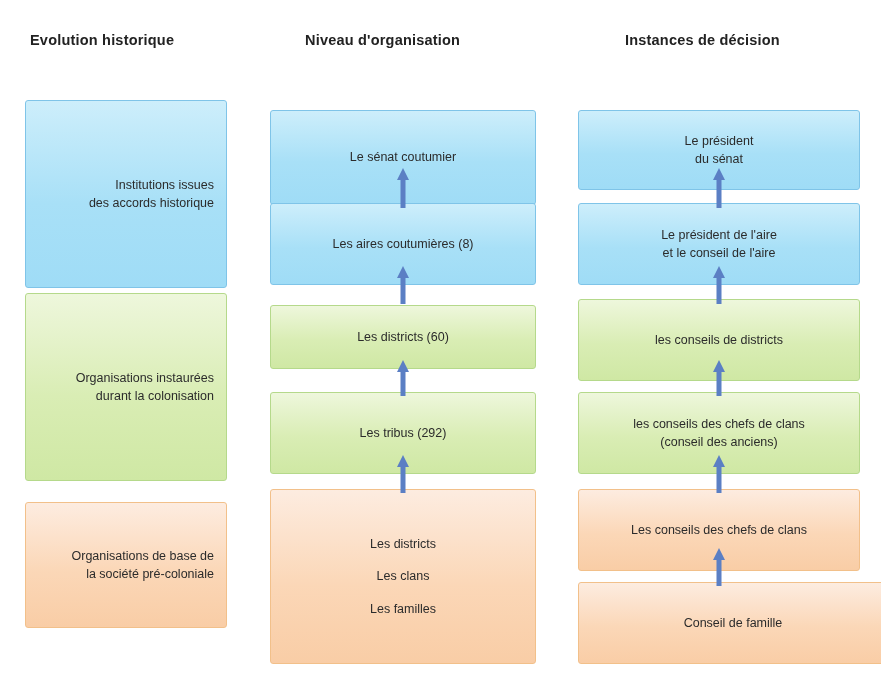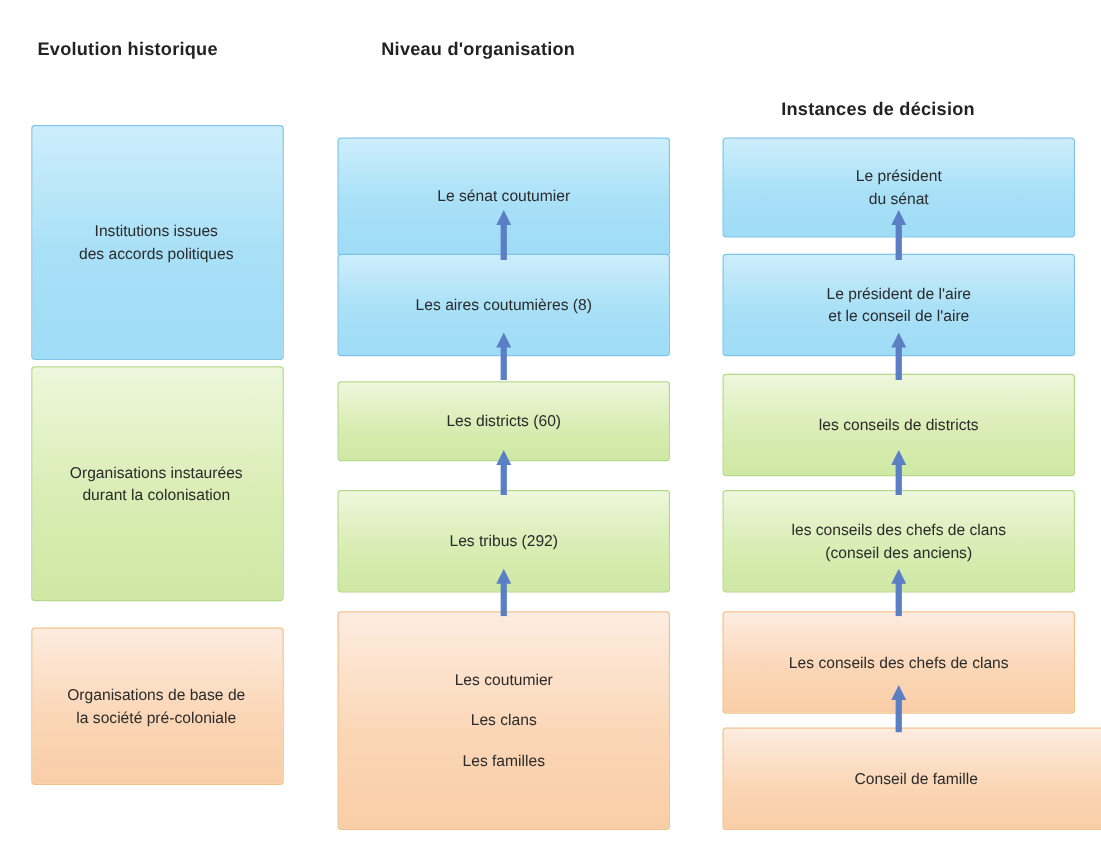--- a/index.html
+++ b/index.html
@@ -26,21 +26,21 @@
   .col-head {
     position: absolute;
     font-size: 14.5px;
     font-weight: bold;
     color: #222222;
     letter-spacing: 0.2px;
     white-space: nowrap;
   }
   #head-evolution { left: 30px;  top: 32px; }
   #head-niveau    { left: 305px; top: 32px; }
-  #head-instances { left: 625px; top: 32px; margin-top: 48px; }
+  #head-instances { left: 625px; top: 32px; }
 
   
   .box {
     position: absolute;
     box-sizing: border-box;
     border-radius: 3px;
     display: flex;
     align-items: center;
     justify-content: center;
     text-align: center;
@@ -62,21 +62,21 @@
     background: linear-gradient(180deg, #eef7dc 0%, #d9edb4 55%, #cfe8a4 100%);
   }
   .orange {
     border: 1px solid #f2c08a;
     background: linear-gradient(180deg, #fdece0 0%, #fbd7b7 55%, #f9cda6 100%);
   }
 
   
   .panel {
     justify-content: flex-start;
-    text-align: center;
+    text-align: right;
     padding-right: 12px;
     font-size: 12.5px;
   }
 
   
   .arrow {
     position: absolute;
     width: 14px;
   }
   .arrow svg { display: block; }
@@ -86,21 +86,21 @@
 
 <div class="canvas">
 
   <div class="col-head" id="head-evolution">Evolution historique</div>
   <div class="col-head" id="head-niveau">Niveau  d'organisation</div>
   <div class="col-head" id="head-instances">Instances de décision</div>
 
   <div class="box panel blue" style="left:25px; top:100px; width:202px; height:188px;">
     <span class="lines">
       <span class="line">Institutions issues</span>
-      <span class="line">des accords politiques</span>
+      <span class="line">des accords historique</span>
     </span>
   </div>
 
   <div class="box panel green" style="left:25px; top:293px; width:202px; height:188px;">
     <span class="lines">
       <span class="line">Organisations instaurées</span>
       <span class="line">durant la colonisation</span>
     </span>
   </div>
 
@@ -130,21 +130,21 @@
   </div>
 
   <div class="box green" style="left:270px; top:392px; width:266px; height:82px;">
     <span class="lines">
       <span class="line">Les tribus (292)</span>
     </span>
   </div>
 
   <div class="box orange" style="left:270px; top:489px; width:266px; height:175px; line-height:2.6;">
     <span class="lines">
-      <span class="line">Les coutumier</span>
+      <span class="line">Les districts</span>
       <span class="line">Les clans</span>
       <span class="line">Les familles</span>
     </span>
   </div>
 
   <div class="arrow" style="left:396px; top:168px; height:40px;">
     <svg width="14" height="40" viewBox="0 0 14 40">
         <polygon points="7,0 13,12 9.5,12 9.5,40 4.5,40 4.5,12 1,12" fill="#5b7fc4"></polygon>
       </svg>
   </div>

